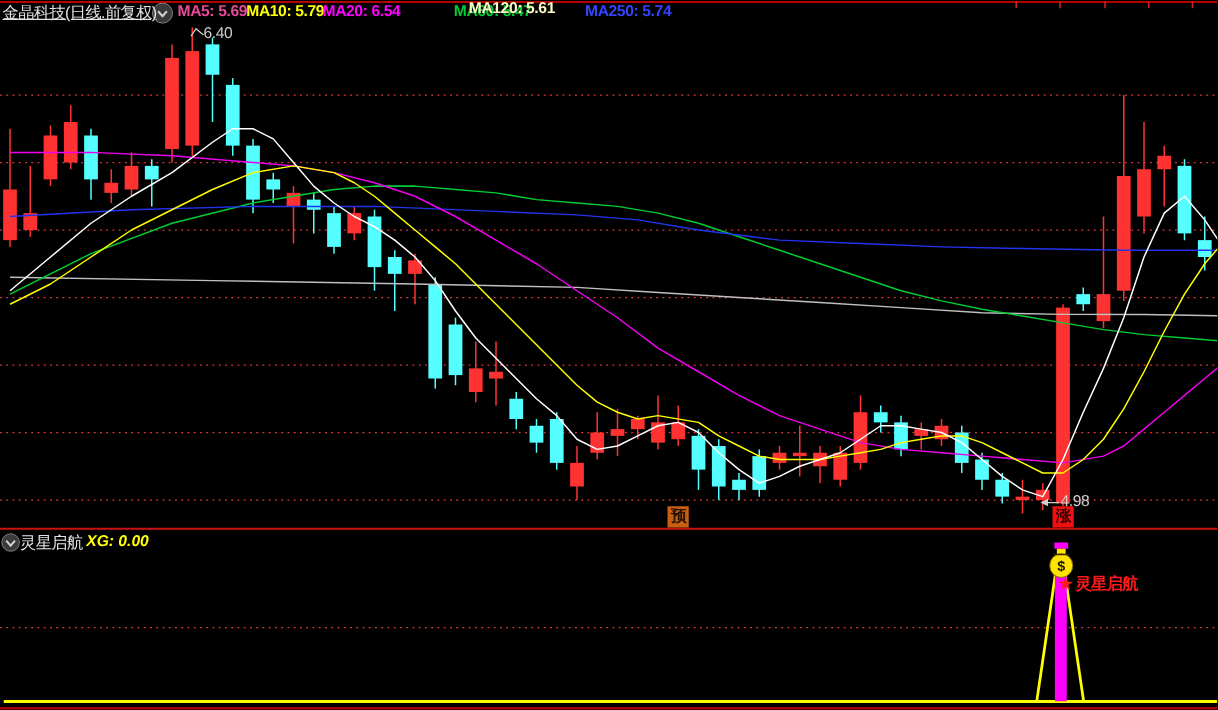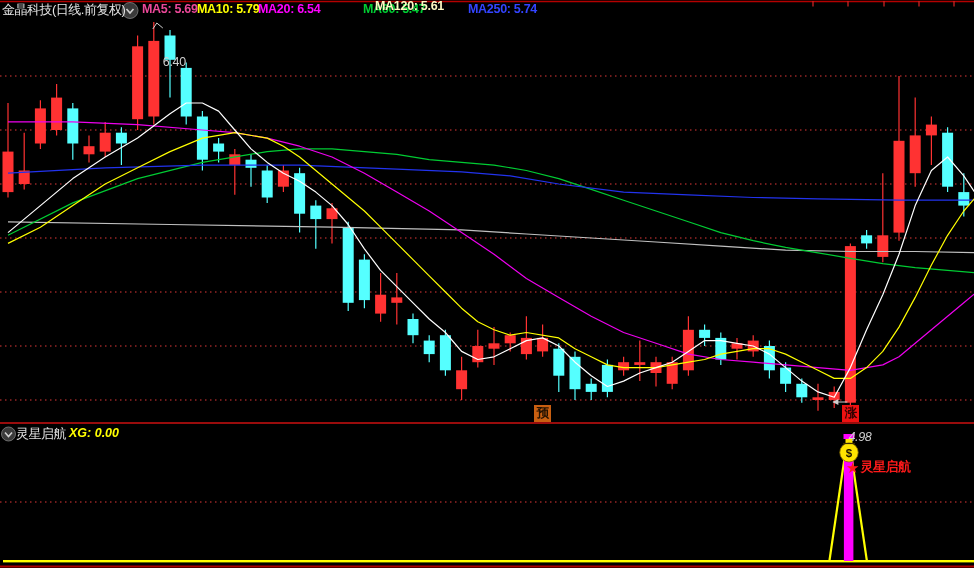--- a/index.html
+++ b/index.html
@@ -4,21 +4,21 @@
 <style>
   html,body{margin:0;padding:0;background:#000;}
   .stage{position:relative;width:974px;height:568px;background:#000;overflow:hidden;
          font-family:"Liberation Sans","DejaVu Sans",sans-serif;}
   .stage svg{position:absolute;left:0;top:0;}
   .ov{position:absolute;white-space:nowrap;line-height:1;}
   .title{font-size:13px;color:#e3e3e3;letter-spacing:-0.5px;}
   .ma{font-size:12.5px;font-weight:bold;letter-spacing:-0.3px;}
   .sub-name{font-size:13px;color:#e3e3e3;letter-spacing:-0.5px;}
   .sub-val{font-size:12.5px;font-weight:bold;}
-  .pxlabel{font-size:12.5px;color:#cfcfcf;letter-spacing:-0.3px;margin-top:36px;}
+  .pxlabel{font-size:12.5px;color:#cfcfcf;letter-spacing:-0.3px;}
   .marker{width:17px;height:17px;text-align:center;font-size:12.5px;font-weight:bold;
           line-height:17px;letter-spacing:-1px;}
   .star{font-size:15px;}
   .sig-label{font-size:13px;font-weight:bold;letter-spacing:-0.5px;}
 </style>
 </head>
 <body>
 
 <div class="stage">
   <svg id="chart-svg" width="974" height="568">
@@ -177,30 +177,30 @@
       <line x1="829.4" y1="561" x2="844.4" y2="459" stroke="#ffff00" stroke-width="2.2"></line>
       <line x1="851.9" y1="459" x2="866.9" y2="561" stroke="#ffff00" stroke-width="2.2"></line>
       <rect x="843.9" y="459" width="9.5" height="102" fill="#ff00ff"></rect>
       <rect x="843.5" y="434" width="11" height="5" fill="#ff00ff"></rect>
       <rect x="845.5" y="439" width="7" height="5" fill="#ffe400"></rect>
       <ellipse cx="849" cy="452.5" rx="9.2" ry="9.5" fill="#ffe400" stroke="#8a6d00" stroke-width="0.8"></ellipse>
       <line x1="843" y1="443.5" x2="855" y2="443.5" stroke="#3a2a00" stroke-width="1.2"></line>
       <text x="849" y="457" text-anchor="middle" font-size="11.5" font-weight="bold" fill="#1a1400" font-family="&quot;Liberation Sans&quot;,&quot;DejaVu Sans&quot;,sans-serif">$</text>
     </svg>
 
-  <span class="ov title" style="left:2px;top:3px;">金晶科技(日线.前复权)</span>
+  <span class="ov title" style="left:2px;top:3px;text-decoration:underline;">金晶科技(日线.前复权)</span>
   <span class="ov ma" id="ma0" style="left: 142px; top: 3px; color: #ec4899;">MA5: 5.69</span>
   <span class="ov ma" id="ma1" style="left: 197px; top: 3px; color: rgb(255, 255, 0);">MA10: 5.79</span>
   <span class="ov ma" id="ma2" style="left: 258px; top: 3px; color: rgb(255, 0, 255);">MA20: 6.54</span>
   <span class="ov ma" id="ma3" style="left: 319px; top: 3px; color: rgb(0, 204, 51); padding-left: 44px;">MA60: 5.47</span>
   <span class="ov ma" id="ma4" style="left: 375px; top: 0; color: #fef9c3;">MA120: 5.61</span>
   <span class="ov ma" id="ma5" style="left: 440px; top: 3px; color: rgb(51, 68, 255); padding-left: 28px;">MA250: 5.74</span>
 
   <span class="ov pxlabel" id="hi-label" style="left: 162.8px; top: 20px;">6.40</span>
-  <span class="ov pxlabel" id="lo-label" style="left: 848.4px; top: 395px; font-style: italic;">4.98</span>
+  <span class="ov pxlabel" id="lo-label" style="left: 848.4px; top: 395px;">4.98</span>
 
   <span class="ov marker" id="marker-yu" style="left: 534.1px; top: 405px; background: rgb(200, 95, 17); color: rgb(34, 17, 0);">预</span>
   <span class="ov marker" id="marker-zhang" style="left: 841.9px; top: 405px; background: rgb(238, 17, 17); color: rgb(51, 0, 0);">涨</span>
 
   <span class="ov sub-name" style="left:16px;top:427px;">灵星启航</span>
   <span class="ov sub-val" id="sub-val" style="left: 69px; top: 427px; color: rgb(255, 255, 0); font-style: italic;">XG: 0.00</span>
 
   <span class="ov star" id="sig-star" style="left: 845.9px; top: 460px; color: rgb(255, 26, 26);">★</span>
   <span class="ov sig-label" id="sig-label" style="left: 860.4px; top: 460px; color: rgb(255, 26, 26);">灵星启航</span>
 </div>

